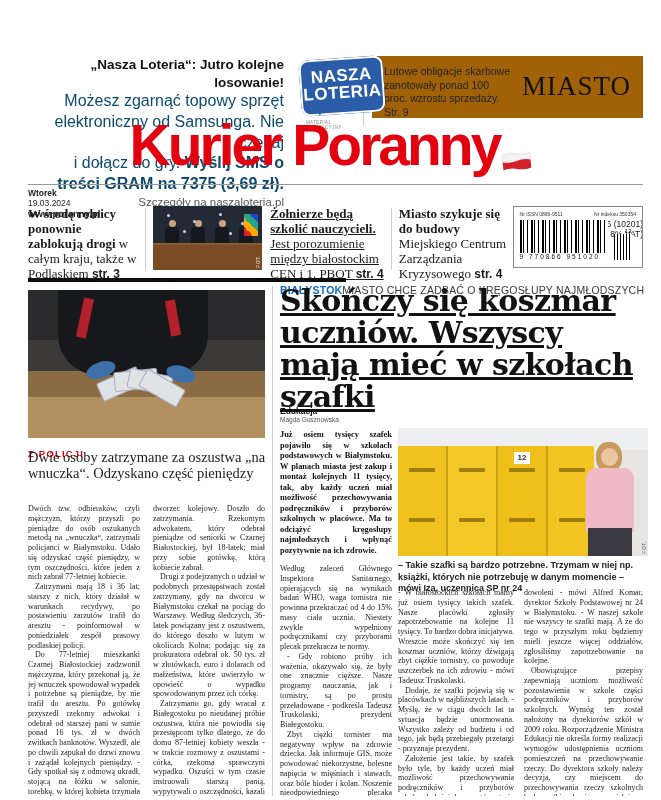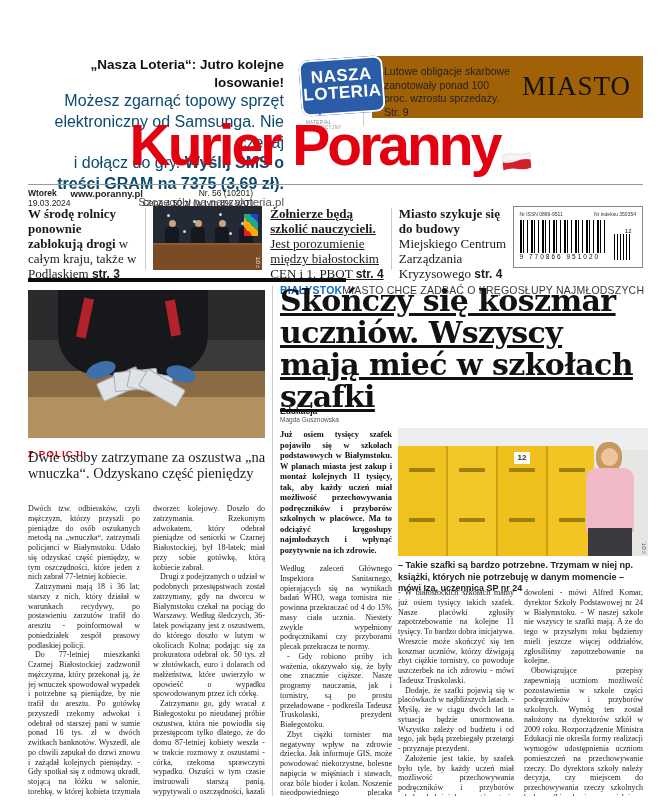--- a/index.html
+++ b/index.html
@@ -29,21 +29,21 @@
                  color:#111; align-self:flex-start; margin-top:6px; }
 
   
   .masthead { position:absolute; top:112px; left:0; width:661px; text-align:center; }
   .masthead-title { display:inline-block; color:#e3000f; font-weight:bold; font-size:57px;
                     letter-spacing:-3px; transform:scaleY(1.02); }
   .flag { display:inline-block; width:30px; height:19px; margin-left:2px; transform:rotate(-6deg) translateY(6px); }
 
   
   .dateline { position:absolute; top:184px; left:28px; width:615px; border-top:1px solid #999;
-              padding-top:3px; display:flex; justify-content:flex-start; font-size:8.5px; color:#222; }
+              padding-top:3px; display:flex; justify-content:center; font-size:8.5px; color:#222;flex-direction:column; }
   .dl-left div:first-child { font-weight:bold; }
   .dl-center { font-weight:bold; font-size:9.5px; }
   .dl-right { text-align:right; }
 
   
   .teasers { position:absolute; top:206px; left:28px; width:615px; height:66px; display:flex; }
   .teaser { font-family:"Liberation Serif", serif; font-size:13px; line-height:1.16; color:#1a1a1a; }
   .teaser b { font-weight:bold; }
   .teaser .pg { font-family:"Liberation Sans", sans-serif; font-weight:bold; font-size:12px; }
   .t1 { width:112px; }

